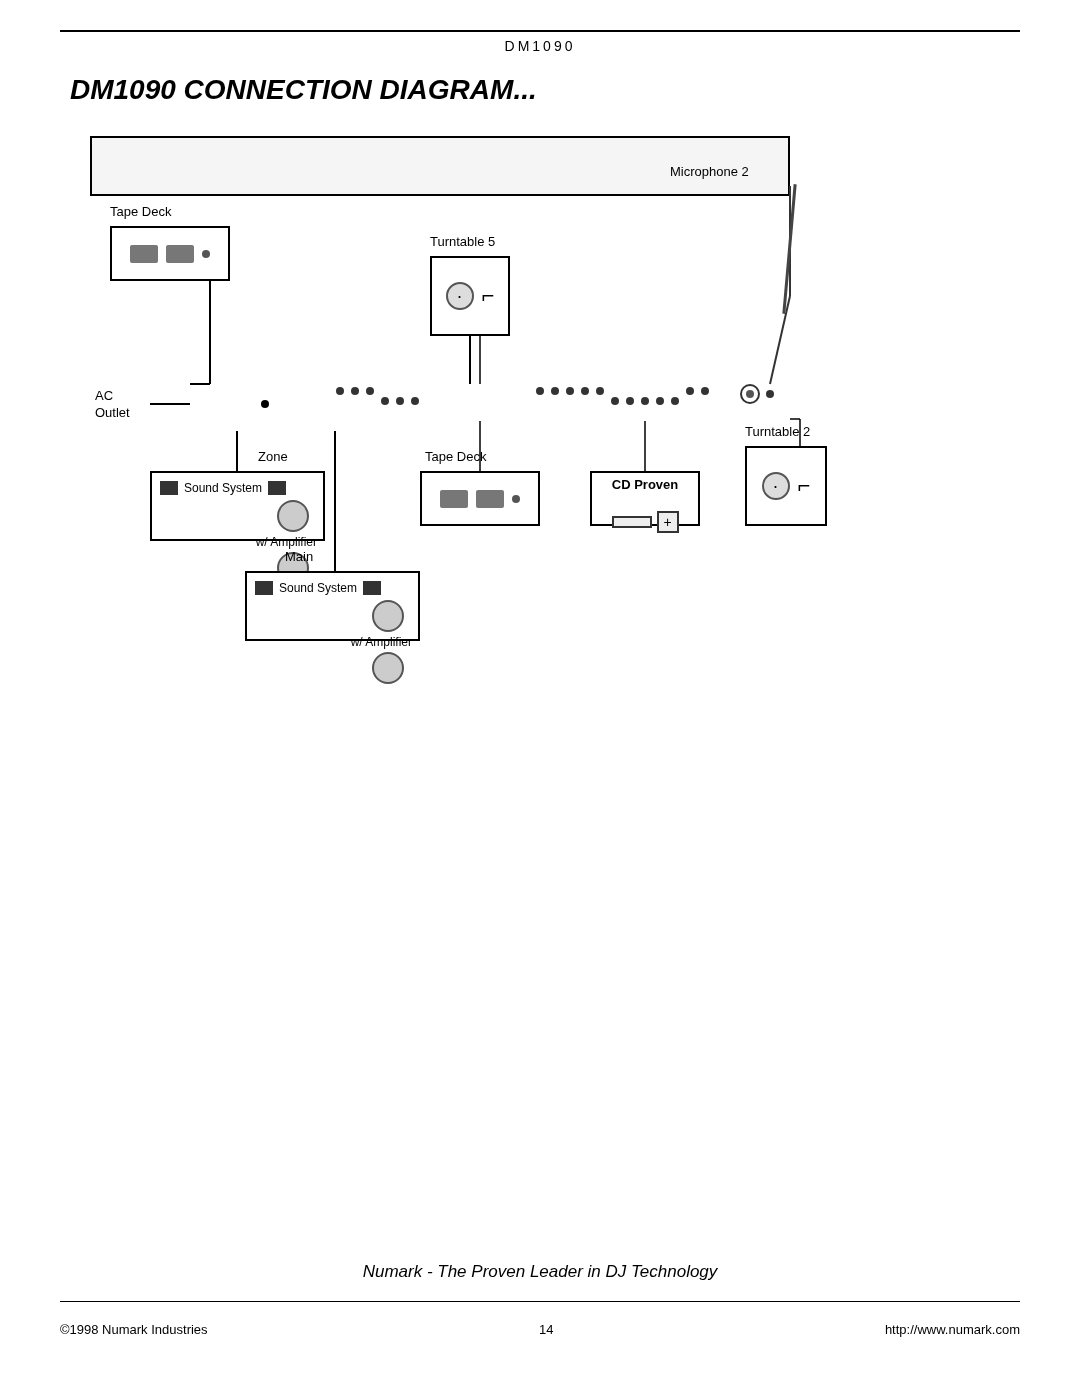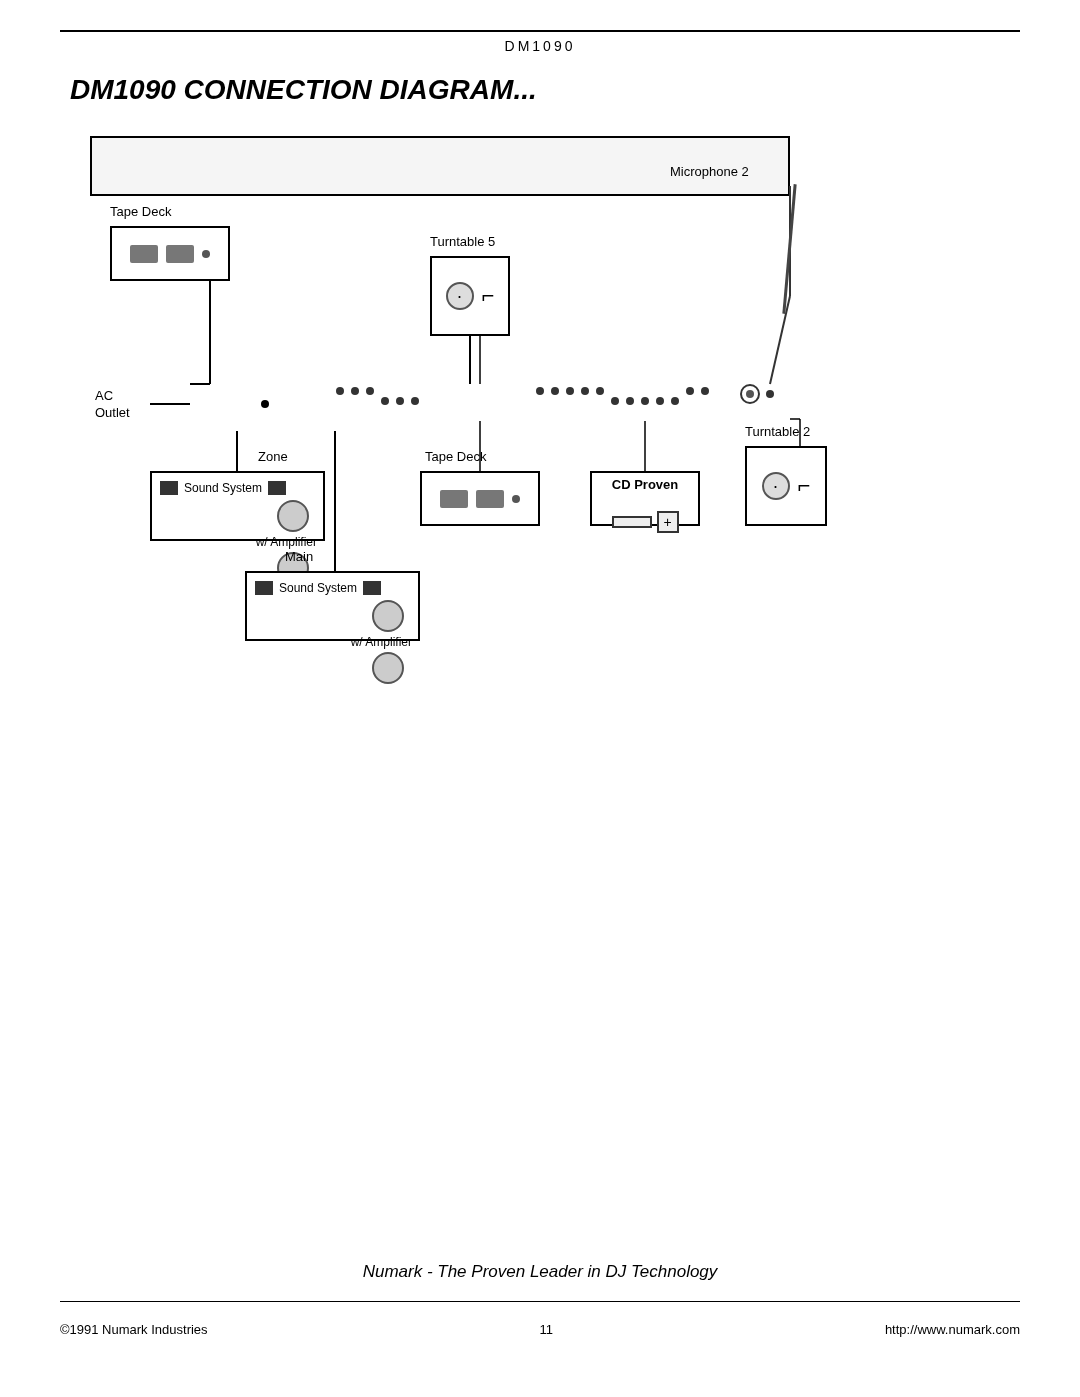--- a/index.html
+++ b/index.html
@@ -389,18 +389,18 @@
       </div>
     </div>
 
   </div>
 
   <div style="position:absolute; bottom:115px; left:60px; right:60px; text-align:center; font-size:17px; font-style:italic;">Numark - The Proven Leader in DJ Technology</div>
 
   <div style="position:absolute; bottom:95px; left:60px; right:60px; height:1px; background:#000;"></div>
 
   <div style="position:absolute; bottom:60px; left:60px; right:60px; display:flex; justify-content:space-between; font-size:13px;">
-    <span>©1991 Numark Industries</span>
-    <span>11</span>
+    <span>©1998 Numark Industries</span>
+    <span>14</span>
     <span>http://www.numark.com</span>
   </div>
 
 </div>
 
 </body></html>

